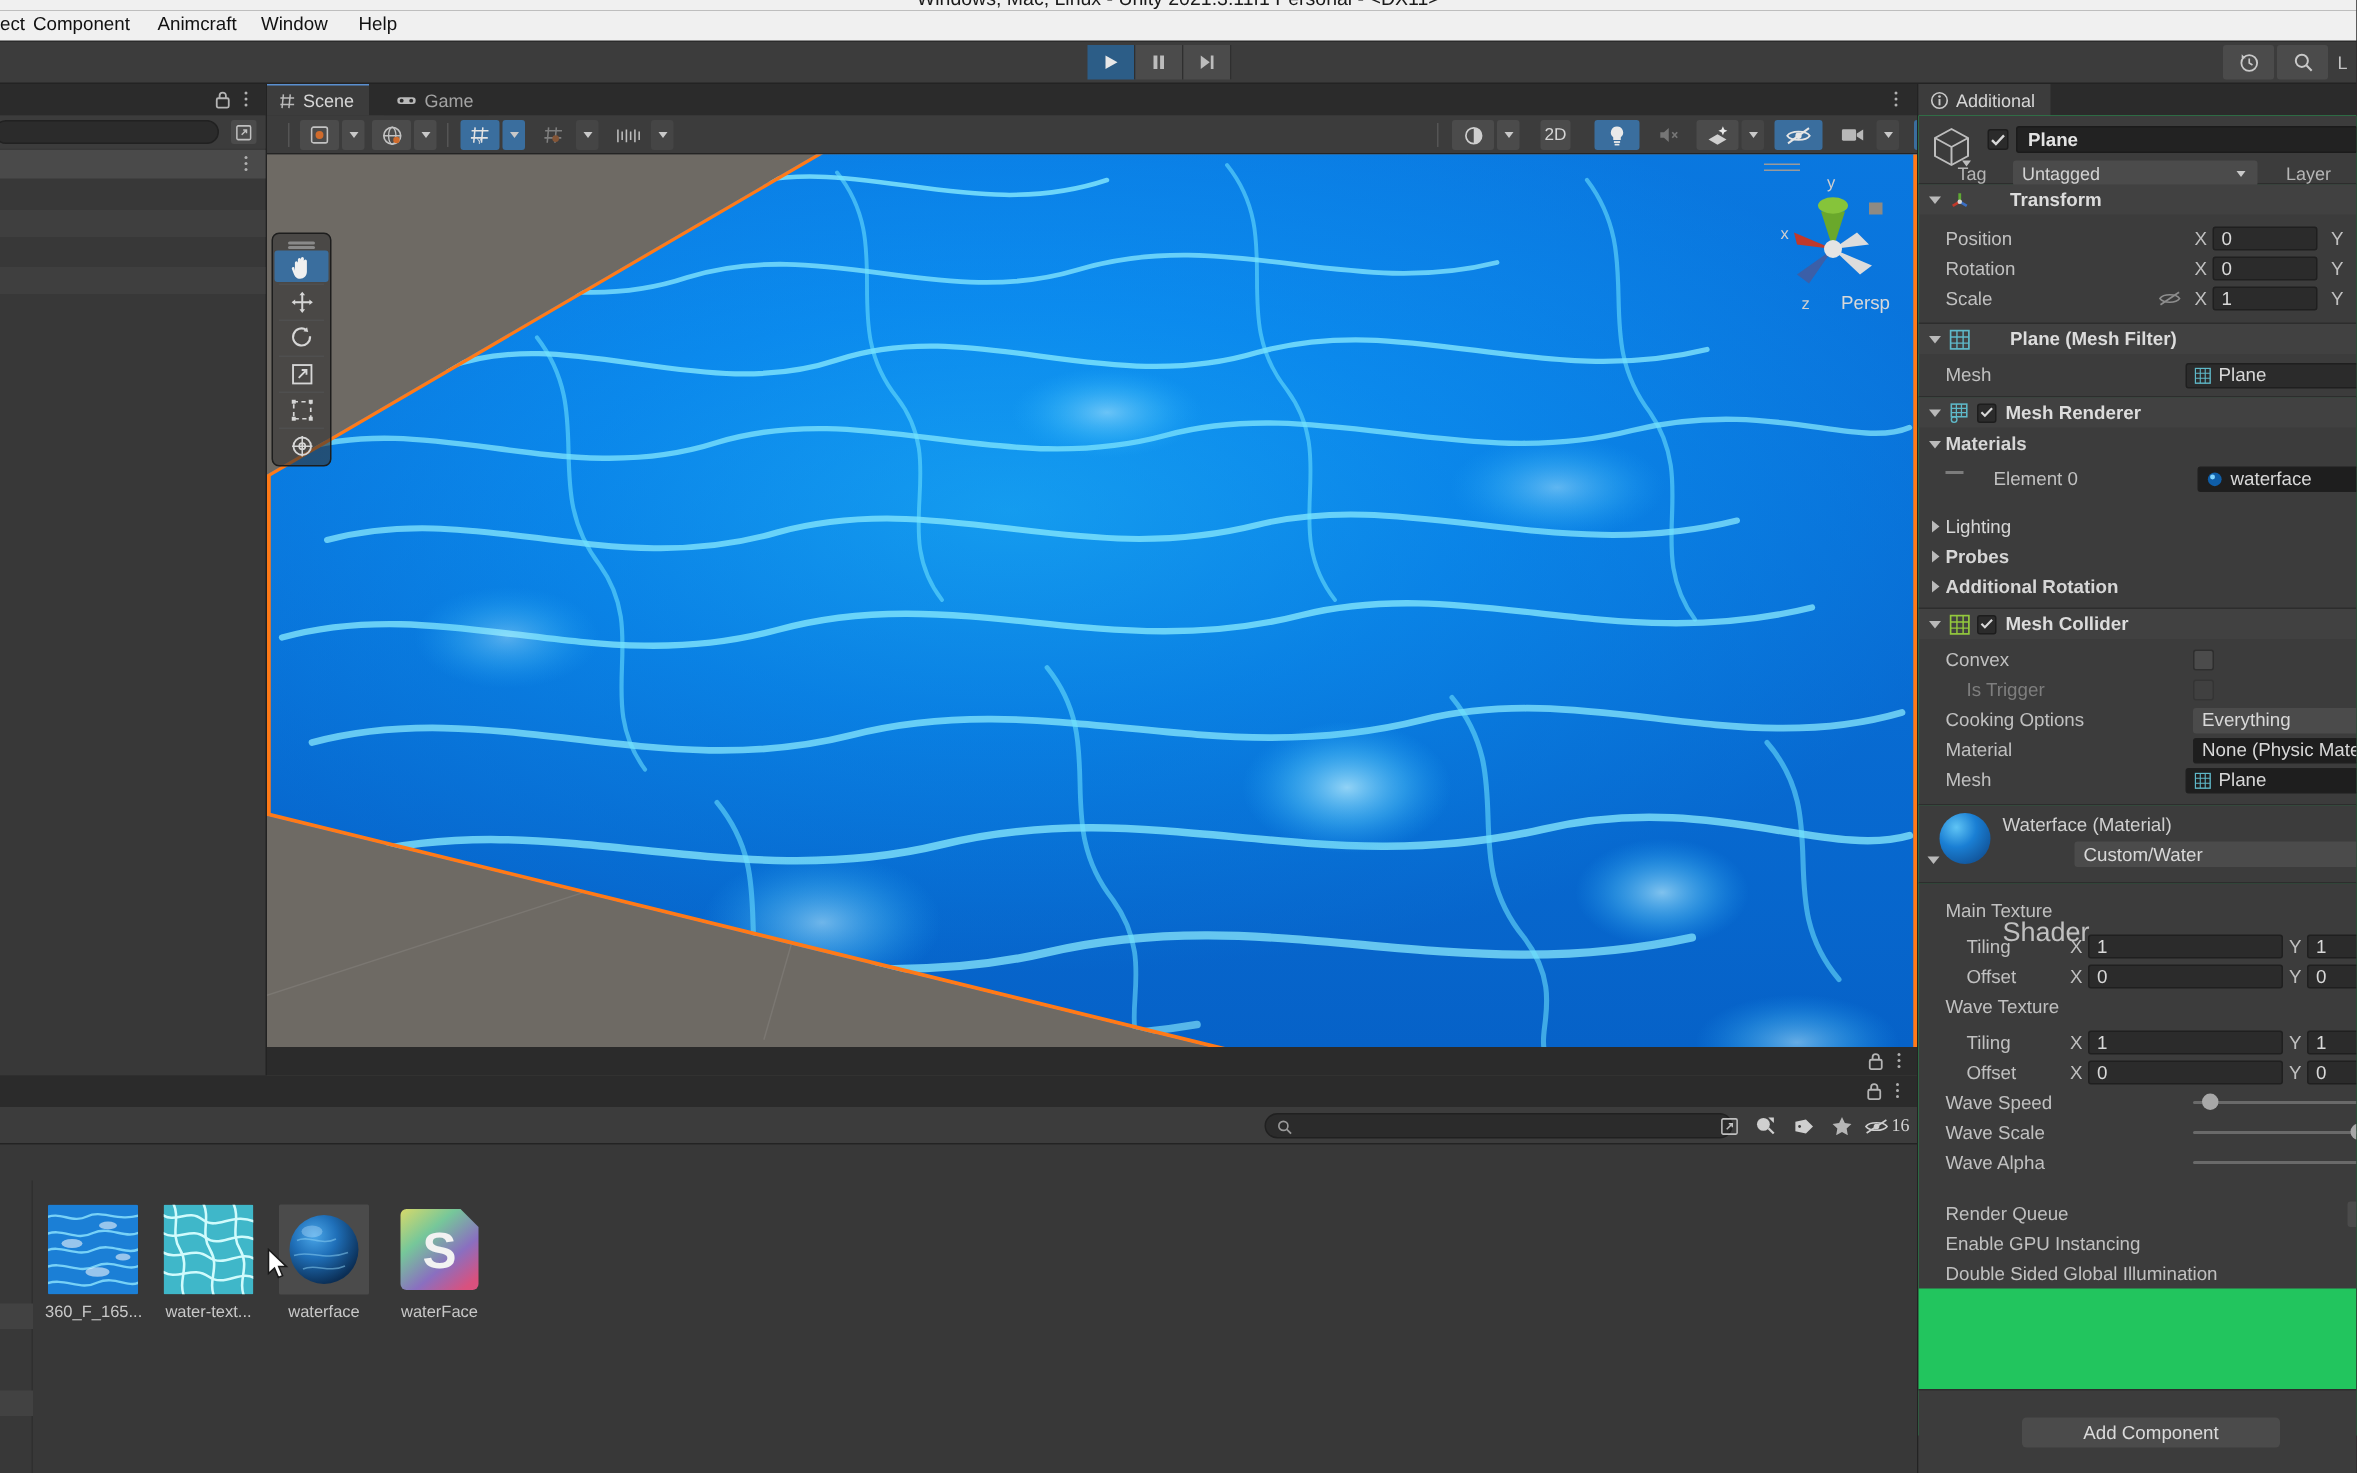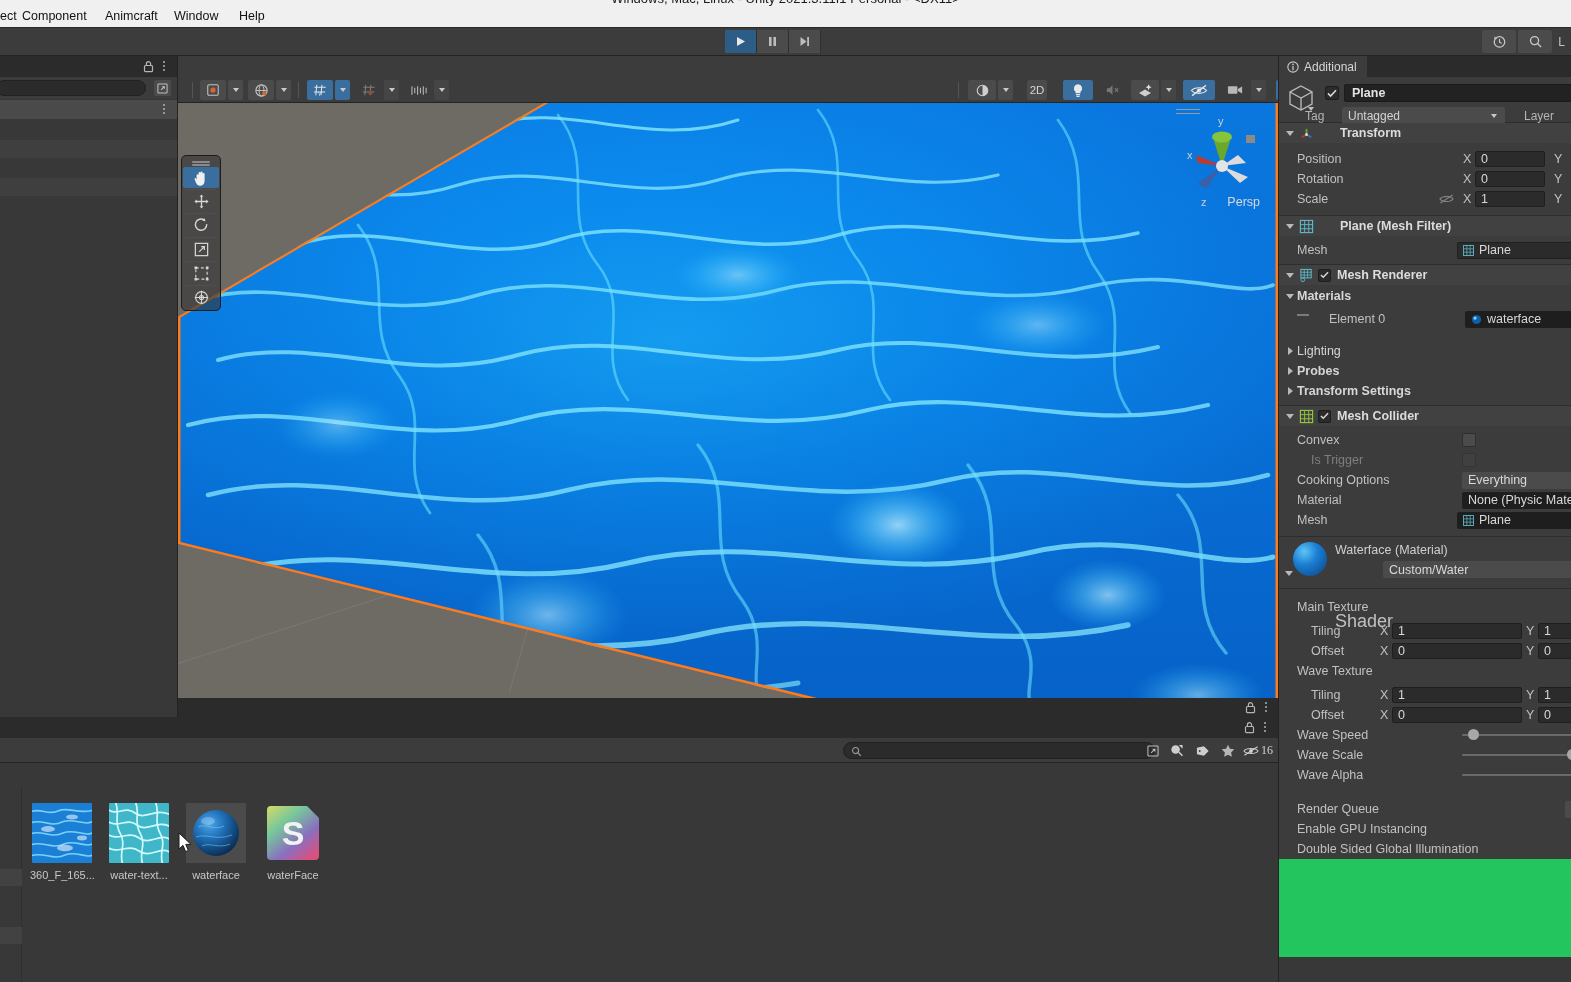--- a/index.html
+++ b/index.html
@@ -386,20 +386,41 @@
           <i></i>
           <i></i>
           <i></i>
         </span>
     </div>
     <div class="rowA"></div>
     <div class="rowB"></div>
   </div>
 
   <div class="panel" id="sceneview">
+    <div id="sceneTabs" class="tabstrip">
+      <div class="tab sel" style="left:0px">
+        <svg width="11" height="11" viewBox="0 0 12 12">
+            <path d="M3.2 1 L2.2 11 M8.2 1 L7.2 11 M1 3.6 H11 M1 8.4 H11" stroke="#b9b9b9" stroke-width="1.1" fill="none"></path>
+          </svg>
+        <span>Scene</span>
+      </div>
+      <div class="tab" style="left:78px">
+        <svg width="14" height="10" viewBox="0 0 16 10">
+            <rect x="1" y="2.6" width="14" height="5" rx="2.5" fill="#b9b9b9"></rect>
+            <circle cx="4.3" cy="5.1" r="1.5" fill="#2b2b2b"></circle>
+            <circle cx="11.6" cy="5.1" r="1.5" fill="#2b2b2b"></circle>
+          </svg>
+        <span>Game</span>
+      </div>
+      <span class="kebab">
+          <i></i>
+          <i></i>
+          <i></i>
+        </span>
+    </div>
 
     <div class="scenetool">
       <div class="tsep" style="left:14px"></div>
 
       <div class="tbtn" style="left:22px;width:26px">
         <svg width="14" height="14" viewBox="0 0 16 16">
             <rect x="2" y="2" width="12" height="12" rx="1.5" fill="none" stroke="#c2c2c2" stroke-width="1.2"></rect>
             <circle cx="8" cy="8" r="3" fill="#d06b2c"></circle>
           </svg>
       </div>
@@ -957,21 +978,21 @@
         <div class="frow">
           <span class="foldout" style="position:absolute;left:6px">
               <i class="tri-r"></i>
             </span>
           <span class="flabel" style="font-weight:bold;color:#d6d6d6">Probes</span>
         </div>
         <div class="frow">
           <span class="foldout" style="position:absolute;left:6px">
               <i class="tri-r"></i>
             </span>
-          <span class="flabel" style="font-weight:bold;color:#d6d6d6">Transform Settings</span>
+          <span class="flabel" style="font-weight:bold;color:#d6d6d6">Additional Rotation</span>
         </div>
         <div style="height:4px"></div>
       </div>
 
       <div class="comp">
         <div class="comp-head">
           <span class="foldout">
               <i class="tri-d"></i>
             </span>
           <span class="comp-icon">
@@ -1093,15 +1114,18 @@
         <div class="frow">
           <span class="flabel">Enable GPU Instancing</span>
         </div>
         <div class="frow">
           <span class="flabel">Double Sided Global Illumination</span>
         </div>
       </div>
 
     </div>
 
+    <div class="addcomp-wrap">
+      <div class="addcomp">Add Component</div>
+    </div>
   </div>
 
 </div>
 
 </body></html>

